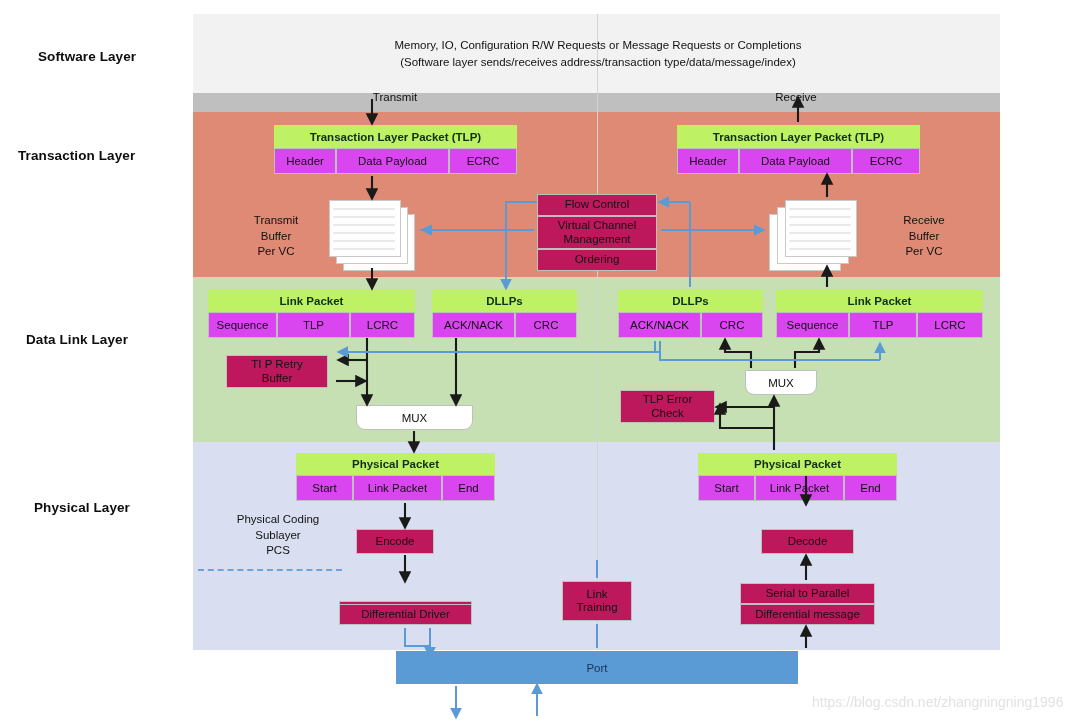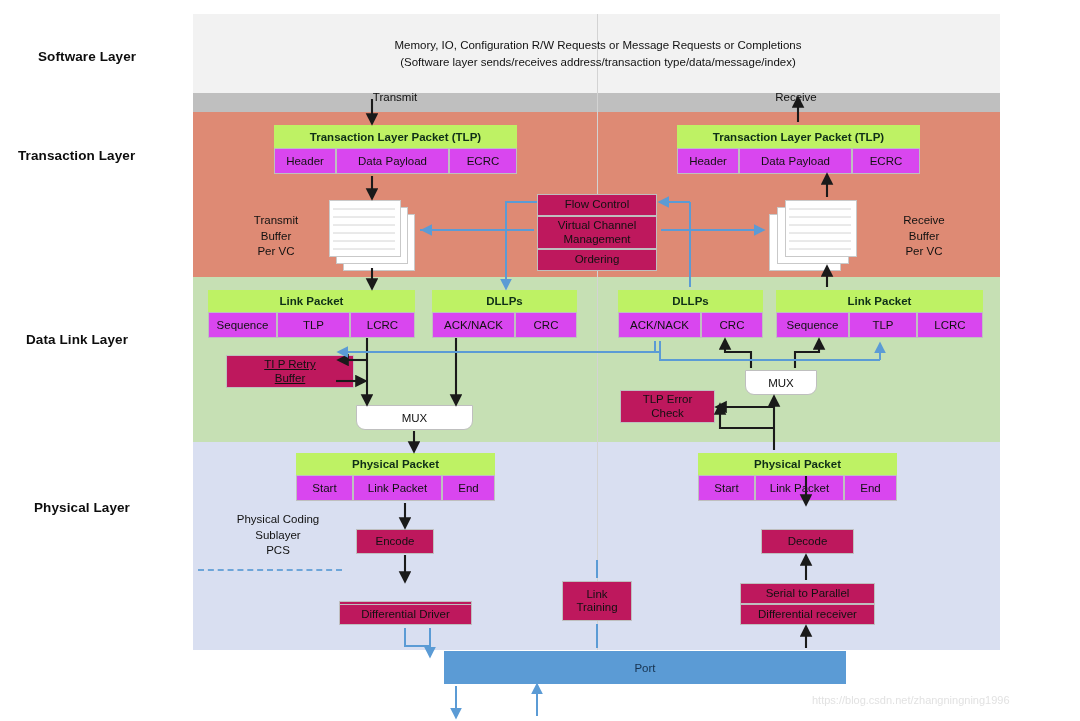--- a/index.html
+++ b/index.html
@@ -59,31 +59,31 @@
 
   
   .stack{position:absolute;}
   .stack .sheet{position:absolute;background:#fff;border:1px solid #c9c9c9;}
   .stack .lines{position:absolute;left:0;top:0;width:100%;height:100%;}
 
   
   .portbar{
     position:absolute;background:#5b9bd5;color:#16324f;
     display:flex;align-items:center;justify-content:center;
-    font-size:11.5px;box-sizing:border-box;margin-left:48px;
+    font-size:11.5px;box-sizing:border-box;
   }
 
   
   .dashsep{
     position:absolute;border-top:2px dashed #5b9bd5;opacity:.85;
   }
 
   
   .watermark{
-    position:absolute;font-size:11px;color:#e2e2e2;white-space:nowrap;
+    position:absolute;font-size:14px;color:#e2e2e2;white-space:nowrap;
     font-family:"Liberation Sans",sans-serif;
   }
 
   svg.overlay{position:absolute;left:0;top:0;width:1080px;height:721px;pointer-events:none;}
 </style>
 </head>
 <body>
 
 <div id="stage">
 
@@ -181,21 +181,21 @@
     <div class="cell" style="width:62px;">CRC</div>
   </div>
 
   <div class="greenhdr" style="left:776px;top:290px;width:207px;height:22px;">Link Packet</div>
   <div class="packet-row" style="left:776px;top:312px;width:207px;height:26px;">
     <div class="cell" style="width:73px;">Sequence</div>
     <div class="cell" style="width:68px;">TLP</div>
     <div class="cell" style="width:66px;">LCRC</div>
   </div>
 
-  <div class="wbox" style="left: 226px; top: 355px; width: 128px; height: 33px; white-space: pre-line; text-decoration: underline;">TI P Retry
+  <div class="wbox" style="left: 226px; top: 355px; width: 102px; height: 33px; white-space: pre-line;">TI P Retry
 Buffer</div>
   <div class="mux" style="left:356px;top:405px;width:117px;height:25px;">MUX</div>
   <div class="mux" style="left:745px;top:370px;width:72px;height:25px;">MUX</div>
   <div class="wbox" style="left: 620px; top: 390px; width: 95px; height: 33px; white-space: pre-line;">TLP Error
 Check</div>
 
   <div class="greenhdr" style="left:296px;top:453px;width:199px;height:22px;">Physical Packet</div>
   <div class="packet-row" style="left:296px;top:475px;width:199px;height:26px;">
     <div class="cell" style="width:57px;">Start</div>
     <div class="cell" style="width:89px;">Link Packet</div>
@@ -214,21 +214,21 @@
 Training</div>
 
   <div class="greenhdr" style="left:698px;top:453px;width:199px;height:22px;">Physical Packet</div>
   <div class="packet-row" style="left:698px;top:475px;width:199px;height:26px;">
     <div class="cell" style="width:57px;">Start</div>
     <div class="cell" style="width:89px;">Link Packet</div>
     <div class="cell" style="width:53px;">End</div>
   </div>
   <div class="wbox" style="left:761px;top:529px;width:93px;height:25px;">Decode</div>
   <div class="wbox" style="left:740px;top:583px;width:135px;height:21px;">Serial to Parallel</div>
-  <div class="wbox" style="left:740px;top:604px;width:135px;height:21px;">Differential receiver</div>
+  <div class="wbox" style="left:740px;top:604px;width:135px;height:21px;">Differential message</div>
 
   <div class="portbar" style="left:396px;top:651px;width:402px;height:33px;">Port</div>
 
   <div class="watermark" style="left:812px;top:694px;">https://blog.csdn.net/zhangningning1996</div>
 
   <svg class="overlay">
     <defs>
       <marker id="bk" markerWidth="8" markerHeight="8" refX="4.2" refY="3" orient="auto">
         <path d="M0,0 L6,3 L0,6 z" fill="#1a1a1a"></path>
       </marker>

